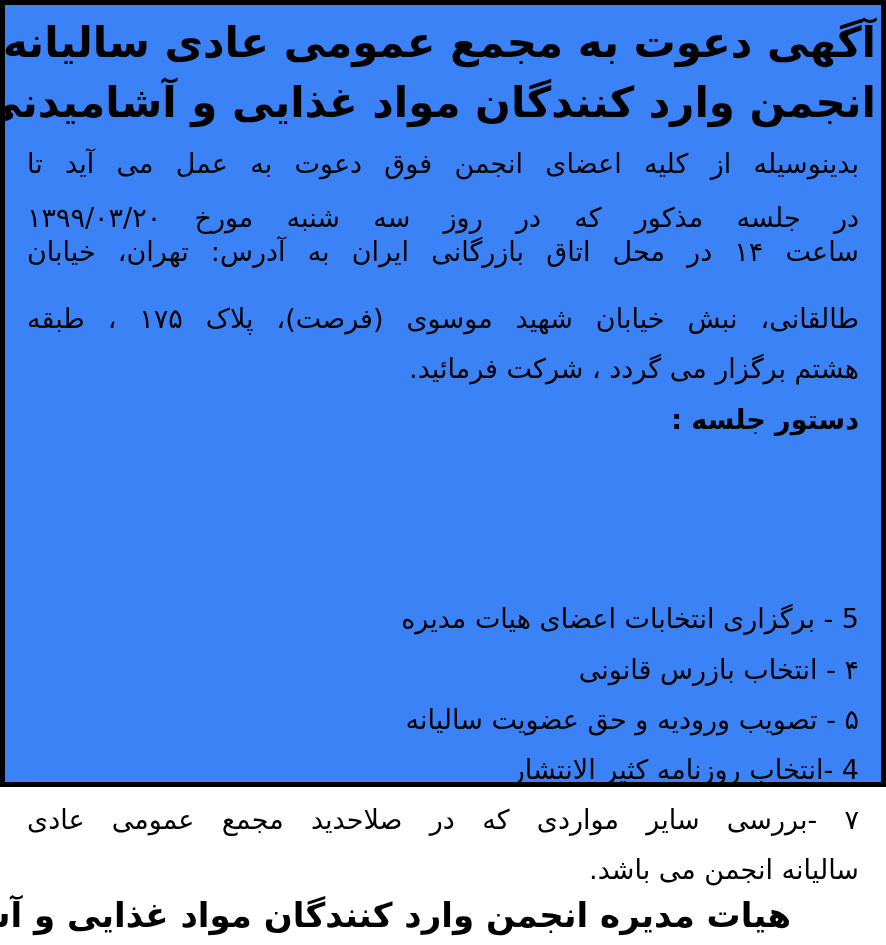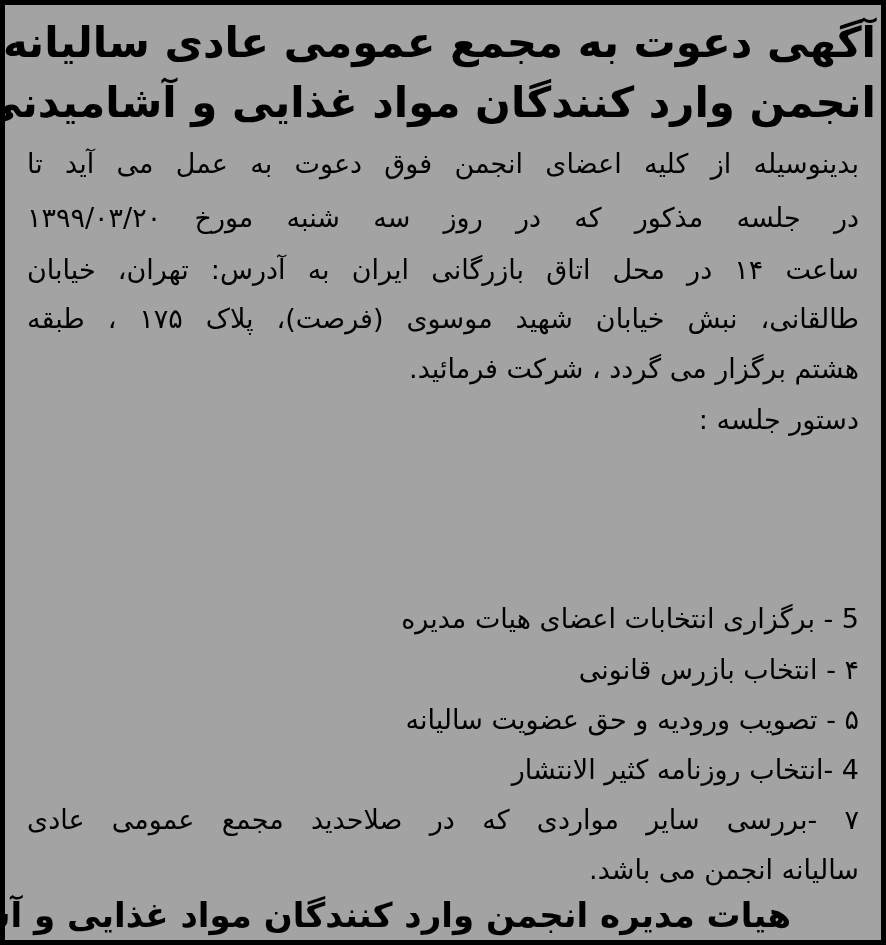--- a/index.html
+++ b/index.html
@@ -1,22 +1,22 @@
 <!DOCTYPE html>
 <html><head>
   <meta charset="utf-8">
   <style>
     html, body { margin: 0; padding: 0; background: #ffffff; }
     body { width: 886px; height: 945px; overflow: hidden; }
     .frame {
       position: absolute; left: 0; top: 0;
-      width: 886px; height: 945px;
+      width: 886px; height: 787px;
       box-sizing: border-box;
       border: 5px solid #000000;
-      background: #a3a3a3;
+      background: #3b82f6;
       direction: rtl;
       font-family: "DejaVu Sans", sans-serif;
       color: #000000;
     }
     .title {
       position: absolute; left: 5px; right: 5px;
       text-align: center;
       font-weight: bold;
       font-size: 42px;
       line-height: 52px;
@@ -26,37 +26,37 @@
     .title.l2 { top: 72px; }
     .line {
       position: absolute;
       right: 22px; left: 22px;
       font-size: 27px;
       line-height: 40px;
       white-space: nowrap;
       text-align: right;
     }
     .line.justify { text-align: justify; text-align-last: justify; }
-    .agenda-title { font-weight: normal; }
+    .agenda-title { font-weight: bold; }
     .footer {
       position: absolute; right: 90px; left: 22px; top: 888px;
       font-weight: bold; font-size: 34px; line-height: 44px;
       text-align: right; white-space: nowrap;
     }
   </style>
 </head>
 <body>
 
 <div class="frame">
   <div class="title l1">آگهی دعوت به مجمع عمومی عادی سالیانه</div>
   <div class="title l2">انجمن وارد کنندگان مواد غذایی و آشامیدنی</div>
 
   <div class="line justify" style="top:139px">بدینوسیله از کلیه اعضای انجمن فوق دعوت به عمل می آید تا</div>
   <div class="line justify" style="top:193px">در جلسه مذکور که در روز سه شنبه مورخ ۱۳۹۹/۰۳/۲۰</div>
-  <div class="line justify" style="top:245px">ساعت ۱۴ در محل اتاق بازرگانی ایران به آدرس: تهران، خیابان</div>
+  <div class="line justify" style="top:227px">ساعت ۱۴ در محل اتاق بازرگانی ایران به آدرس: تهران، خیابان</div>
   <div class="line justify" style="top:294px">طالقانی، نبش خیابان شهید موسوی (فرصت)، پلاک ۱۷۵ ، طبقه</div>
   <div class="line" style="top:344px">هشتم برگزار می گردد ، شرکت فرمائید.</div>
 
   <div class="line agenda-title" style="top:395px">دستور جلسه :</div>
 
   <div class="line" style="top:594px">5 - برگزاری انتخابات اعضای هیات مدیره</div>
   <div class="line" style="top:645px">۴ - انتخاب بازرس قانونی</div>
   <div class="line" style="top:695px">۵ - تصویب ورودیه و حق عضویت سالیانه</div>
   <div class="line" style="top:745px">4 -انتخاب روزنامه کثیر الانتشار</div>
   <div class="line justify" style="top:795px">۷ -بررسی سایر مواردی که در صلاحدید مجمع عمومی عادی</div>

